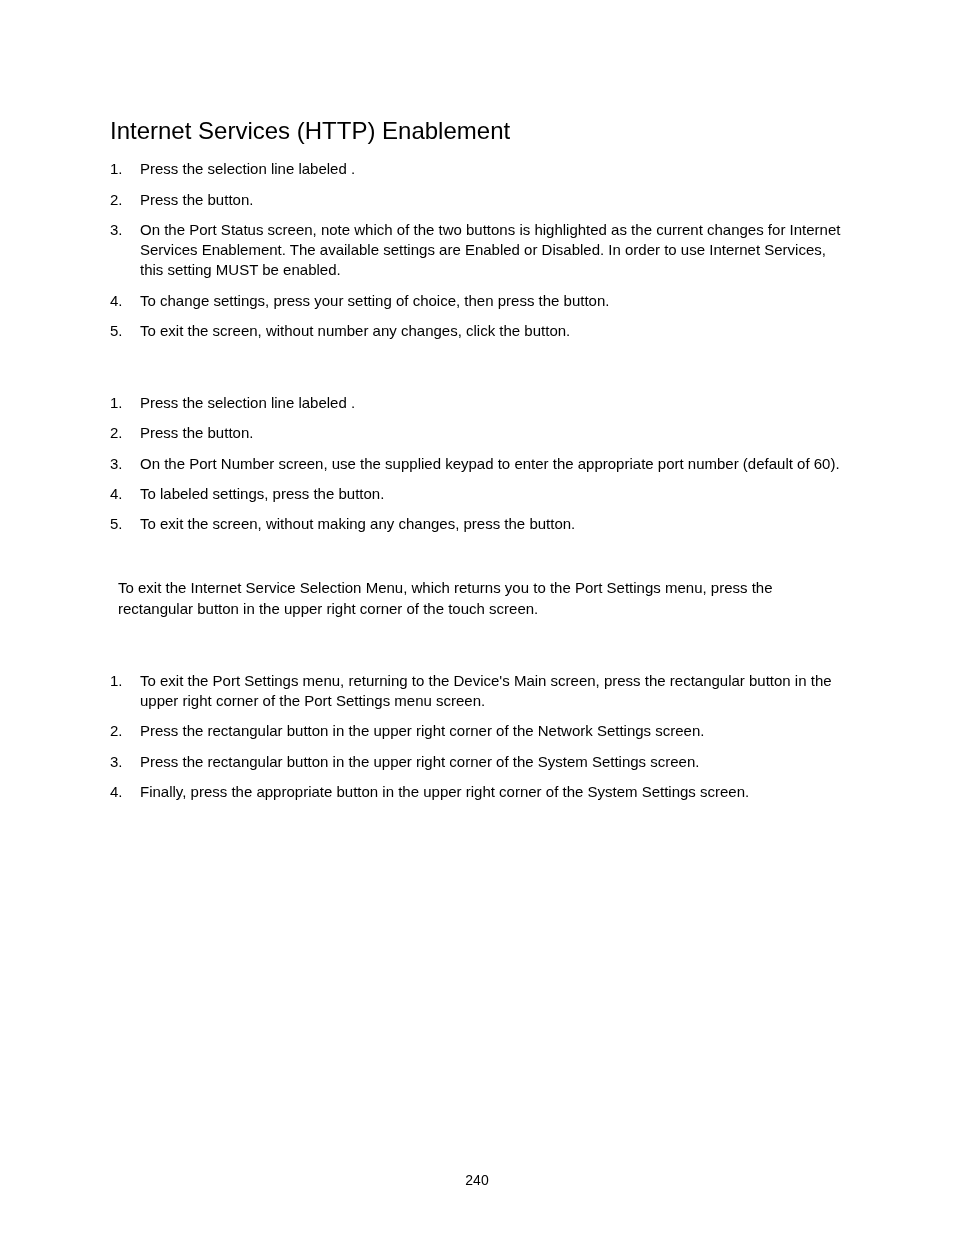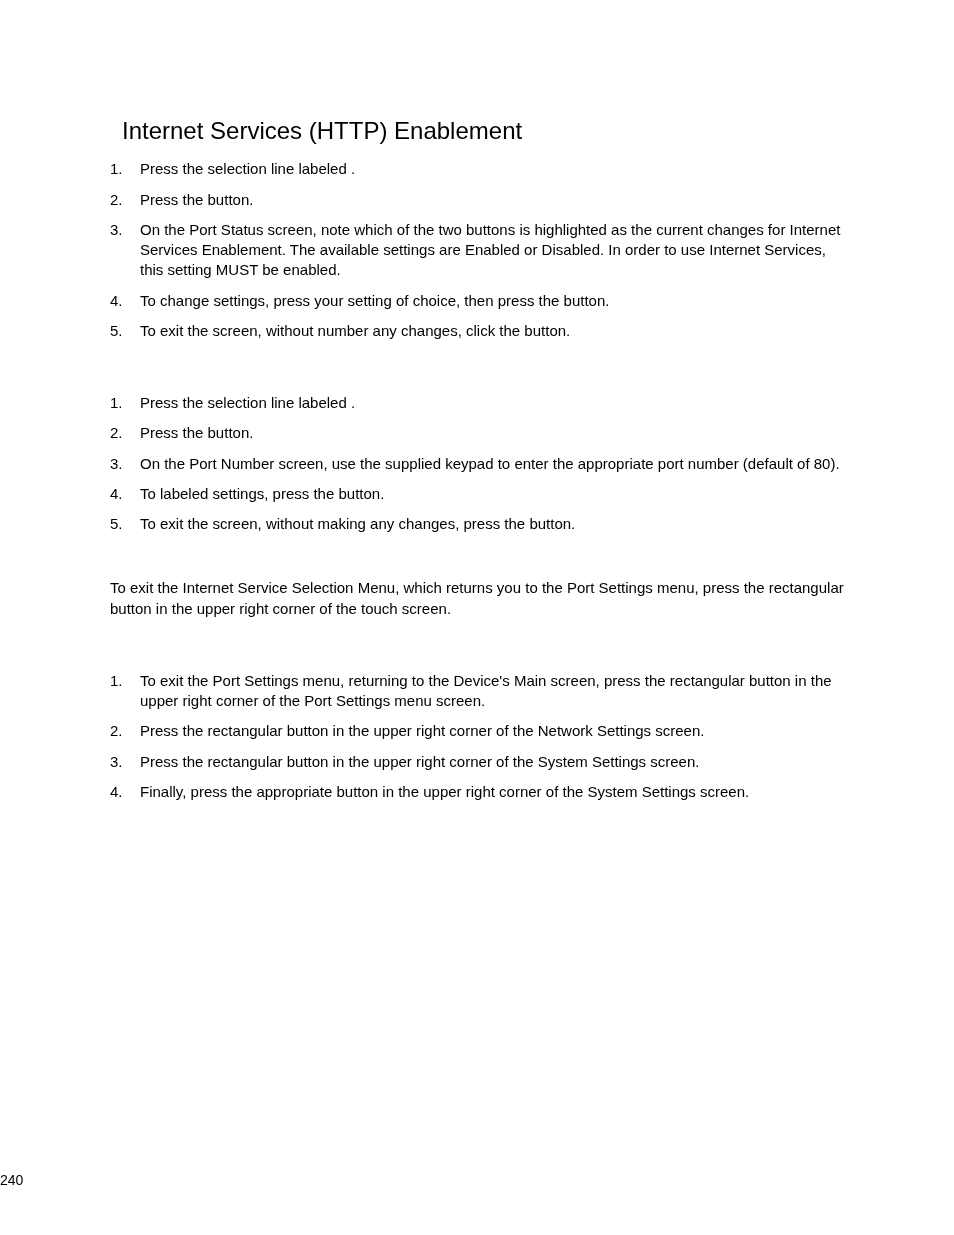--- a/index.html
+++ b/index.html
@@ -13,49 +13,50 @@
     width: 954px;
     height: 1235px;
     position: relative;
   }
   .page {
     padding: 115px 106px 0 110px;
   }
   h1 {
     font-size: 24px;
     font-weight: 400;
-    margin: 0 0 12px 12px;
+    margin: 0 0 12px 0;
   }
   ol {
     margin: 8px 0 28px 0;
     padding-left: 0;
     list-style: none;
     counter-reset: li;
   }
   ol > li {
     counter-increment: li;
     position: relative;
     padding-left: 30px;
     margin-bottom: 10px;
   }
   ol > li::before {
     content: counter(li) ".";
     position: absolute;
     left: 0;
     top: 0;
   }
   p.para {
-    margin: 0 0 28px 0;
+    margin: 0 0 28px 8px;
   }
   .gap-small { height: 16px; }
   .page-num {
     position: absolute;
     bottom: 45px;
     left: 0;
     right: 0;
+    text-align: center;
     font-size: 14px;
   }
 </style>
 </head>
 <body>
 
 <div class="page">
 
   <h1>Internet Services (HTTP) Enablement</h1>
 
@@ -65,21 +66,21 @@
     <li>On the Port Status screen, note which of the two buttons is highlighted as the current changes for Internet Services Enablement.  The available settings are Enabled or Disabled.  In order to use Internet Services, this setting MUST be enabled.</li>
     <li>To change settings, press your setting of choice, then press the           button.</li>
     <li>To exit the screen, without number any changes, click the              button.</li>
   </ol>
 
   <div class="gap-small"></div>
 
   <ol>
     <li>Press the selection line labeled                                 .</li>
     <li>Press the                               button.</li>
-    <li>On the Port Number screen, use the supplied keypad to enter the appropriate port number (default of 80).</li>
+    <li>On the Port Number screen, use the supplied keypad to enter the appropriate port number (default of 60).</li>
     <li>To labeled settings, press the            button.</li>
     <li>To exit the screen, without making any changes, press the                 button.</li>
   </ol>
 
   <div class="gap-small"></div>
 
   <p class="para">To exit the Internet Service Selection Menu, which returns you to the Port Settings menu, press the rectangular             button in the upper right corner of the touch screen.</p>
 
   <div class="gap-small"></div>
 

